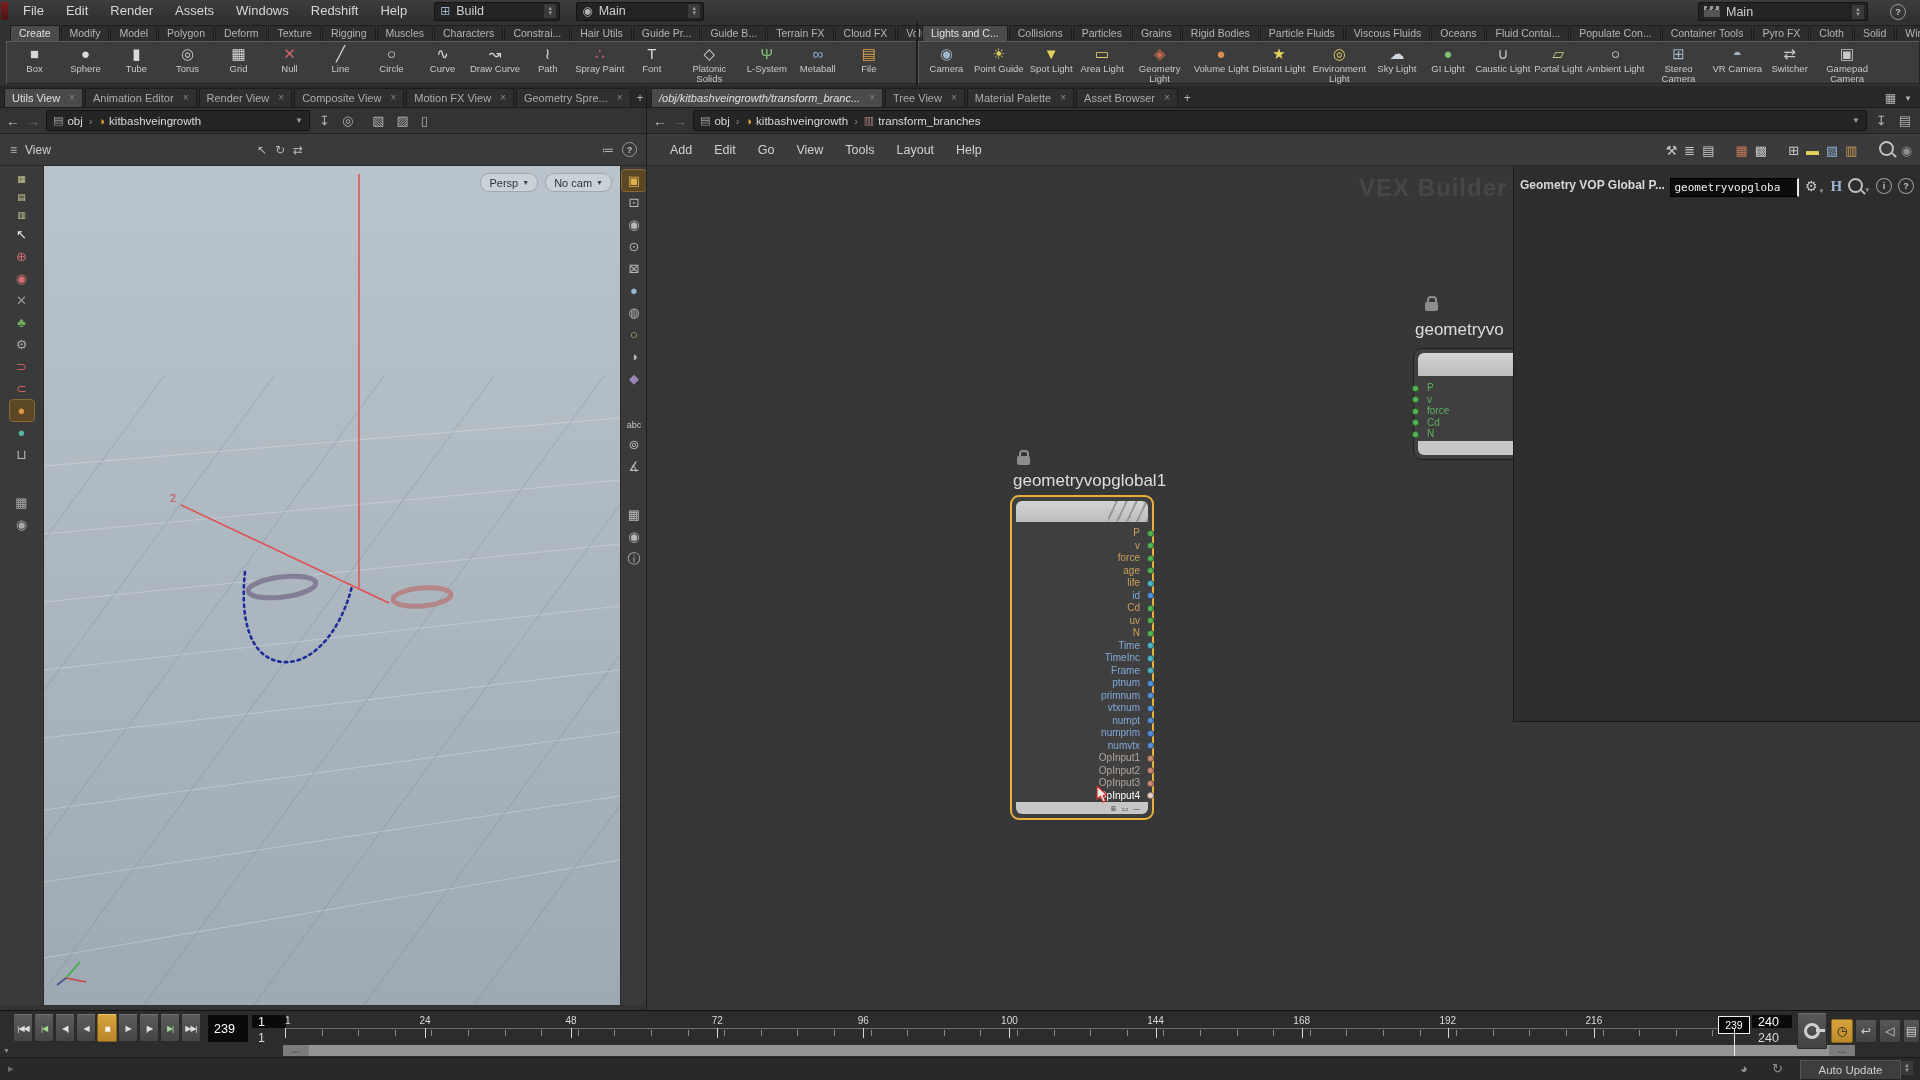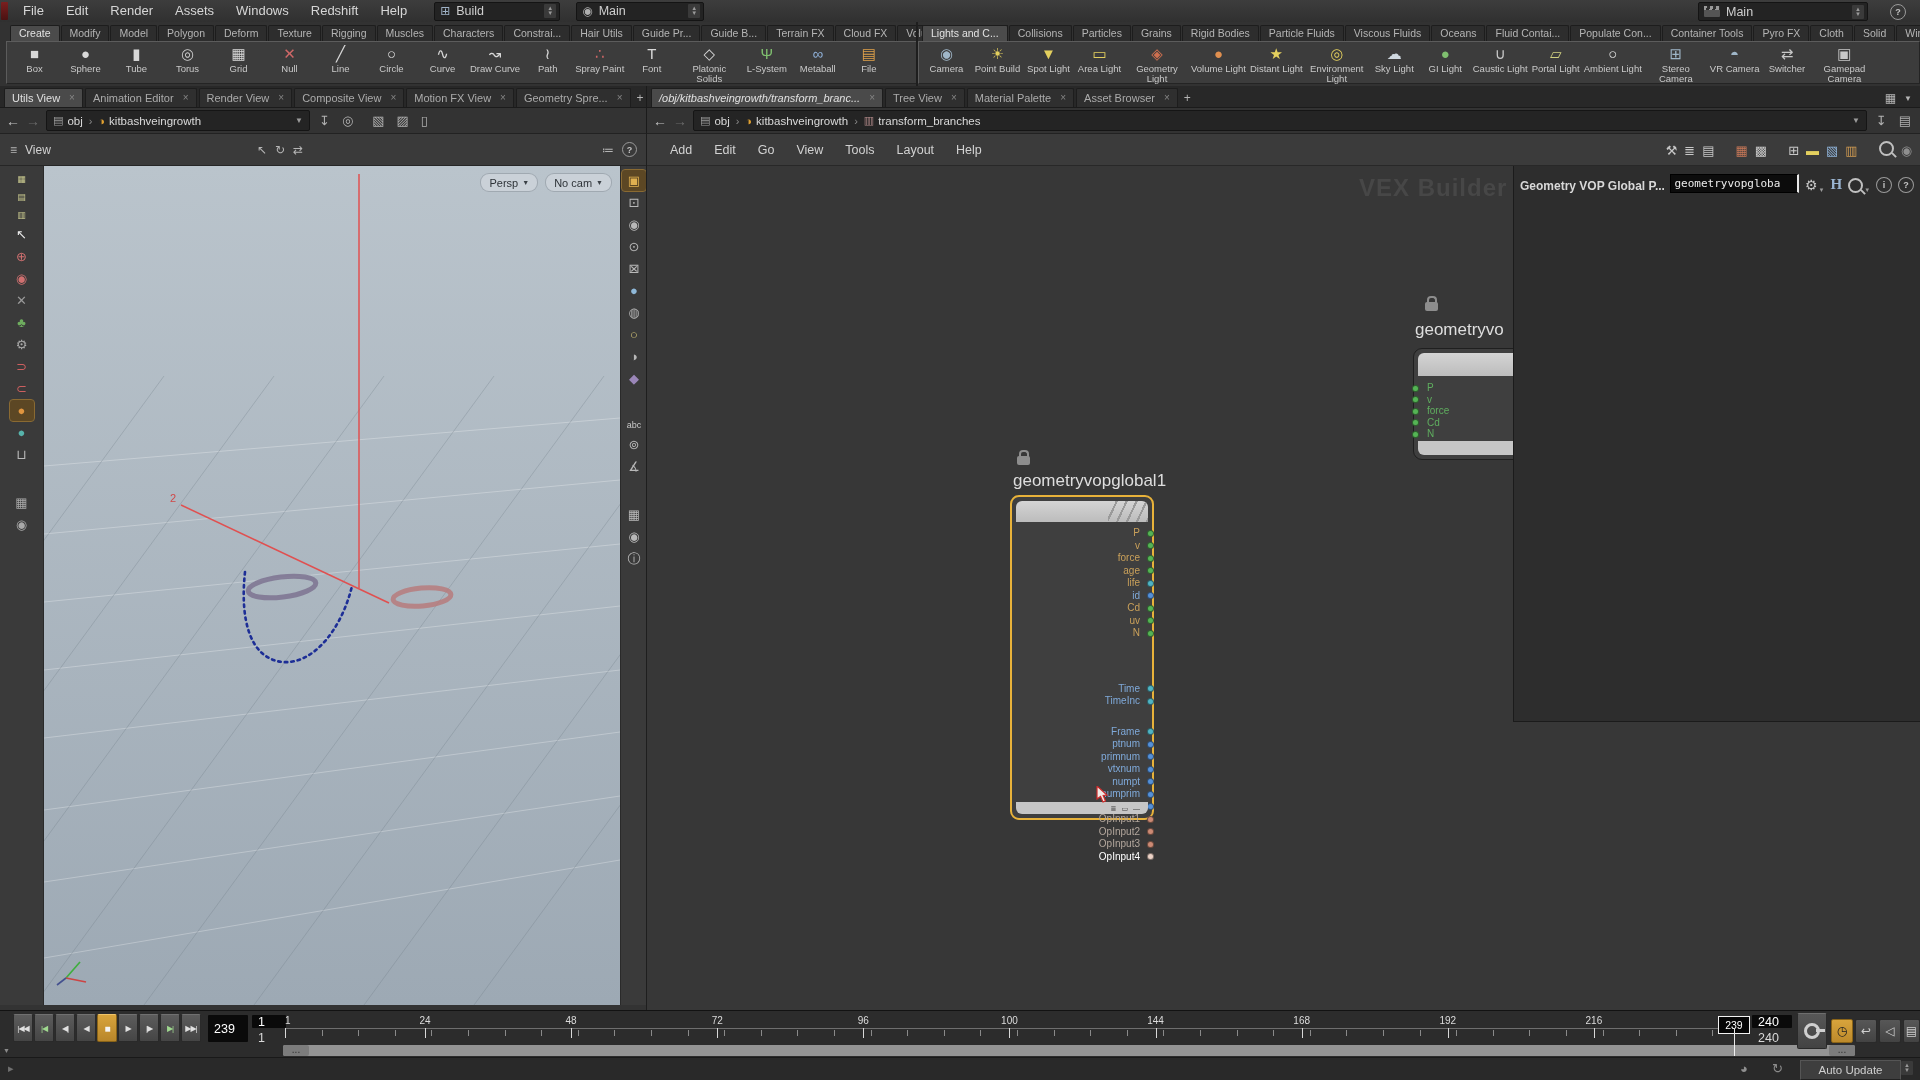--- a/index.html
+++ b/index.html
@@ -104,22 +104,22 @@
   .ports{position:absolute;left:0;right:0}
   .port{position:relative;height:12.5px;font-size:10px;line-height:12.5px;white-space:nowrap}
   .port.out{text-align:right;padding-right:12px}
   .port.in{text-align:left;padding-left:13px}
   .pdot{position:absolute;top:2.5px;width:7px;height:7px;border-radius:50%;border:1px solid rgba(0,0,0,.45);box-sizing:border-box}
   .port.out .pdot{right:-2px}
   .port.in .pdot{left:-2px}
   
   #params{left:1513px;top:166px;width:407px;height:556px;background:#2d2d2d;border-left:1px solid #1b1b1b;
           border-bottom:1px solid #1b1b1b;z-index:6;box-sizing:border-box}
-  #params-head{position:absolute;left:0;top:0;right:0;height:27px;display:flex;align-items:flex-end;
-               padding:0 6px;gap:6px;box-sizing:border-box}
+  #params-head{position:absolute;left:0;top:0;right:0;height:27px;display:flex;align-items:flex-start;
+               padding:12px 6px;gap:6px;box-sizing:border-box}
   #params-title{font-size:12px;font-weight:bold;color:#d8d8d8;white-space:nowrap;overflow:hidden;max-width:152px}
   #params-field{width:120px;height:17px;background:#0c0c0c;border:1px solid #000;color:#ececec;
                 font-family:"DejaVu Sans Mono",monospace;font-size:11px;line-height:17px;padding:0 3px;
                 overflow:hidden;white-space:nowrap;border-right:2px solid #e8e8e8}
   .ph-ic{font-size:14px;color:#c6c6c6;display:flex;align-items:flex-end}
   .tiny-dd{font-size:6px;color:#9a9a9a;margin-left:1px}
   .hbadge{font-weight:bold;font-size:15px;color:#9ab4d0;font-family:"Liberation Serif",serif}
   .lens{width:11px;height:11px;border:2px solid #c0c0c0;border-radius:50%;position:relative;display:inline-block}
   .lens::after{content:"";position:absolute;width:6px;height:2px;background:#c0c0c0;transform:rotate(45deg);right:-5px;bottom:-2px}
   
@@ -317,21 +317,21 @@
           <span class="stab">Solid</span>
           <span class="stab">Wires</span>
         </div>
       <div class="stools" id="stools-r">
           <div class="tool">
             <span class="tglyph" style="color: rgb(159, 182, 200);">◉</span>
             <span class="tlabel">Camera</span>
           </div>
           <div class="tool">
             <span class="tglyph" style="color: rgb(227, 207, 94);">☀</span>
-            <span class="tlabel">Point Build</span>
+            <span class="tlabel">Point Guide</span>
           </div>
           <div class="tool">
             <span class="tglyph" style="color: rgb(227, 207, 94);">▼</span>
             <span class="tlabel">Spot Light</span>
           </div>
           <div class="tool">
             <span class="tglyph" style="color: rgb(227, 207, 94);">▭</span>
             <span class="tlabel">Area Light</span>
           </div>
           <div class="tool">
@@ -709,23 +709,23 @@
       <div class="ports" id="node1-ports" style="top:30px">
           <div class="port out" style="height: 12.5px; line-height: 12.5px;"><span style="color: rgb(201, 160, 90);">P</span><span class="pdot" style="background: rgb(85, 180, 85);"></span></div>
           <div class="port out" style="height: 12.5px; line-height: 12.5px;"><span style="color: rgb(201, 160, 90);">v</span><span class="pdot" style="background: rgb(85, 180, 85);"></span></div>
           <div class="port out" style="height: 12.5px; line-height: 12.5px;"><span style="color: rgb(201, 160, 90);">force</span><span class="pdot" style="background: rgb(85, 180, 85);"></span></div>
           <div class="port out" style="height: 12.5px; line-height: 12.5px;"><span style="color: rgb(201, 160, 90);">age</span><span class="pdot" style="background: rgb(85, 180, 85);"></span></div>
           <div class="port out" style="height: 12.5px; line-height: 12.5px;"><span style="color: rgb(201, 160, 90);">life</span><span class="pdot" style="background: rgb(79, 180, 196);"></span></div>
           <div class="port out" style="height: 12.5px; line-height: 12.5px;"><span style="color: rgb(127, 169, 217);">id</span><span class="pdot" style="background: rgb(84, 144, 216);"></span></div>
           <div class="port out" style="height: 12.5px; line-height: 12.5px;"><span style="color: rgb(201, 160, 90);">Cd</span><span class="pdot" style="background: rgb(85, 180, 85);"></span></div>
           <div class="port out" style="height: 12.5px; line-height: 12.5px;"><span style="color: rgb(201, 160, 90);">uv</span><span class="pdot" style="background: rgb(85, 180, 85);"></span></div>
           <div class="port out" style="height: 12.5px; line-height: 12.5px;"><span style="color: rgb(201, 160, 90);">N</span><span class="pdot" style="background: rgb(85, 180, 85);"></span></div>
-          <div class="port out" style="height: 12.5px; line-height: 12.5px; margin-top: 43px;"><span style="color: rgb(127, 169, 217);">Time</span><span class="pdot" style="background: rgb(79, 180, 196);"></span></div>
+          <div class="port out" style="height: 12.5px; line-height: 12.5px;"><span style="color: rgb(127, 169, 217);">Time</span><span class="pdot" style="background: rgb(79, 180, 196);"></span></div>
           <div class="port out" style="height: 12.5px; line-height: 12.5px;"><span style="color: rgb(127, 169, 217);">TimeInc</span><span class="pdot" style="background: rgb(79, 180, 196);"></span></div>
-          <div class="port out" style="height: 12.5px; line-height: 12.5px; margin-top: 18px;"><span style="color: rgb(127, 169, 217);">Frame</span><span class="pdot" style="background: rgb(79, 180, 196);"></span></div>
+          <div class="port out" style="height: 12.5px; line-height: 12.5px;"><span style="color: rgb(127, 169, 217);">Frame</span><span class="pdot" style="background: rgb(79, 180, 196);"></span></div>
           <div class="port out" style="height: 12.5px; line-height: 12.5px;"><span style="color: rgb(127, 169, 217);">ptnum</span><span class="pdot" style="background: rgb(84, 144, 216);"></span></div>
           <div class="port out" style="height: 12.5px; line-height: 12.5px;"><span style="color: rgb(127, 169, 217);">primnum</span><span class="pdot" style="background: rgb(84, 144, 216);"></span></div>
           <div class="port out" style="height: 12.5px; line-height: 12.5px;"><span style="color: rgb(127, 169, 217);">vtxnum</span><span class="pdot" style="background: rgb(84, 144, 216);"></span></div>
           <div class="port out" style="height: 12.5px; line-height: 12.5px;"><span style="color: rgb(127, 169, 217);">numpt</span><span class="pdot" style="background: rgb(84, 144, 216);"></span></div>
           <div class="port out" style="height: 12.5px; line-height: 12.5px;"><span style="color: rgb(127, 169, 217);">numprim</span><span class="pdot" style="background: rgb(84, 144, 216);"></span></div>
           <div class="port out" style="height: 12.5px; line-height: 12.5px;"><span style="color: rgb(127, 169, 217); margin-top: 44px;">numvtx</span><span class="pdot" style="background: rgb(84, 144, 216);"></span></div>
           <div class="port out" style="height: 12.5px; line-height: 12.5px;"><span style="color: rgb(178, 166, 156);">OpInput1</span><span class="pdot" style="background: rgb(204, 138, 116);"></span></div>
           <div class="port out" style="height: 12.5px; line-height: 12.5px;"><span style="color: rgb(178, 166, 156);">OpInput2</span><span class="pdot" style="background: rgb(204, 138, 116);"></span></div>
           <div class="port out" style="height: 12.5px; line-height: 12.5px;"><span style="color: rgb(178, 166, 156);">OpInput3</span><span class="pdot" style="background: rgb(204, 138, 116);"></span></div>
           <div class="port out" style="height: 12.5px; line-height: 12.5px;"><span style="color: rgb(255, 255, 255);">OpInput4</span><span class="pdot" style="background: rgb(236, 210, 198);"></span></div>

